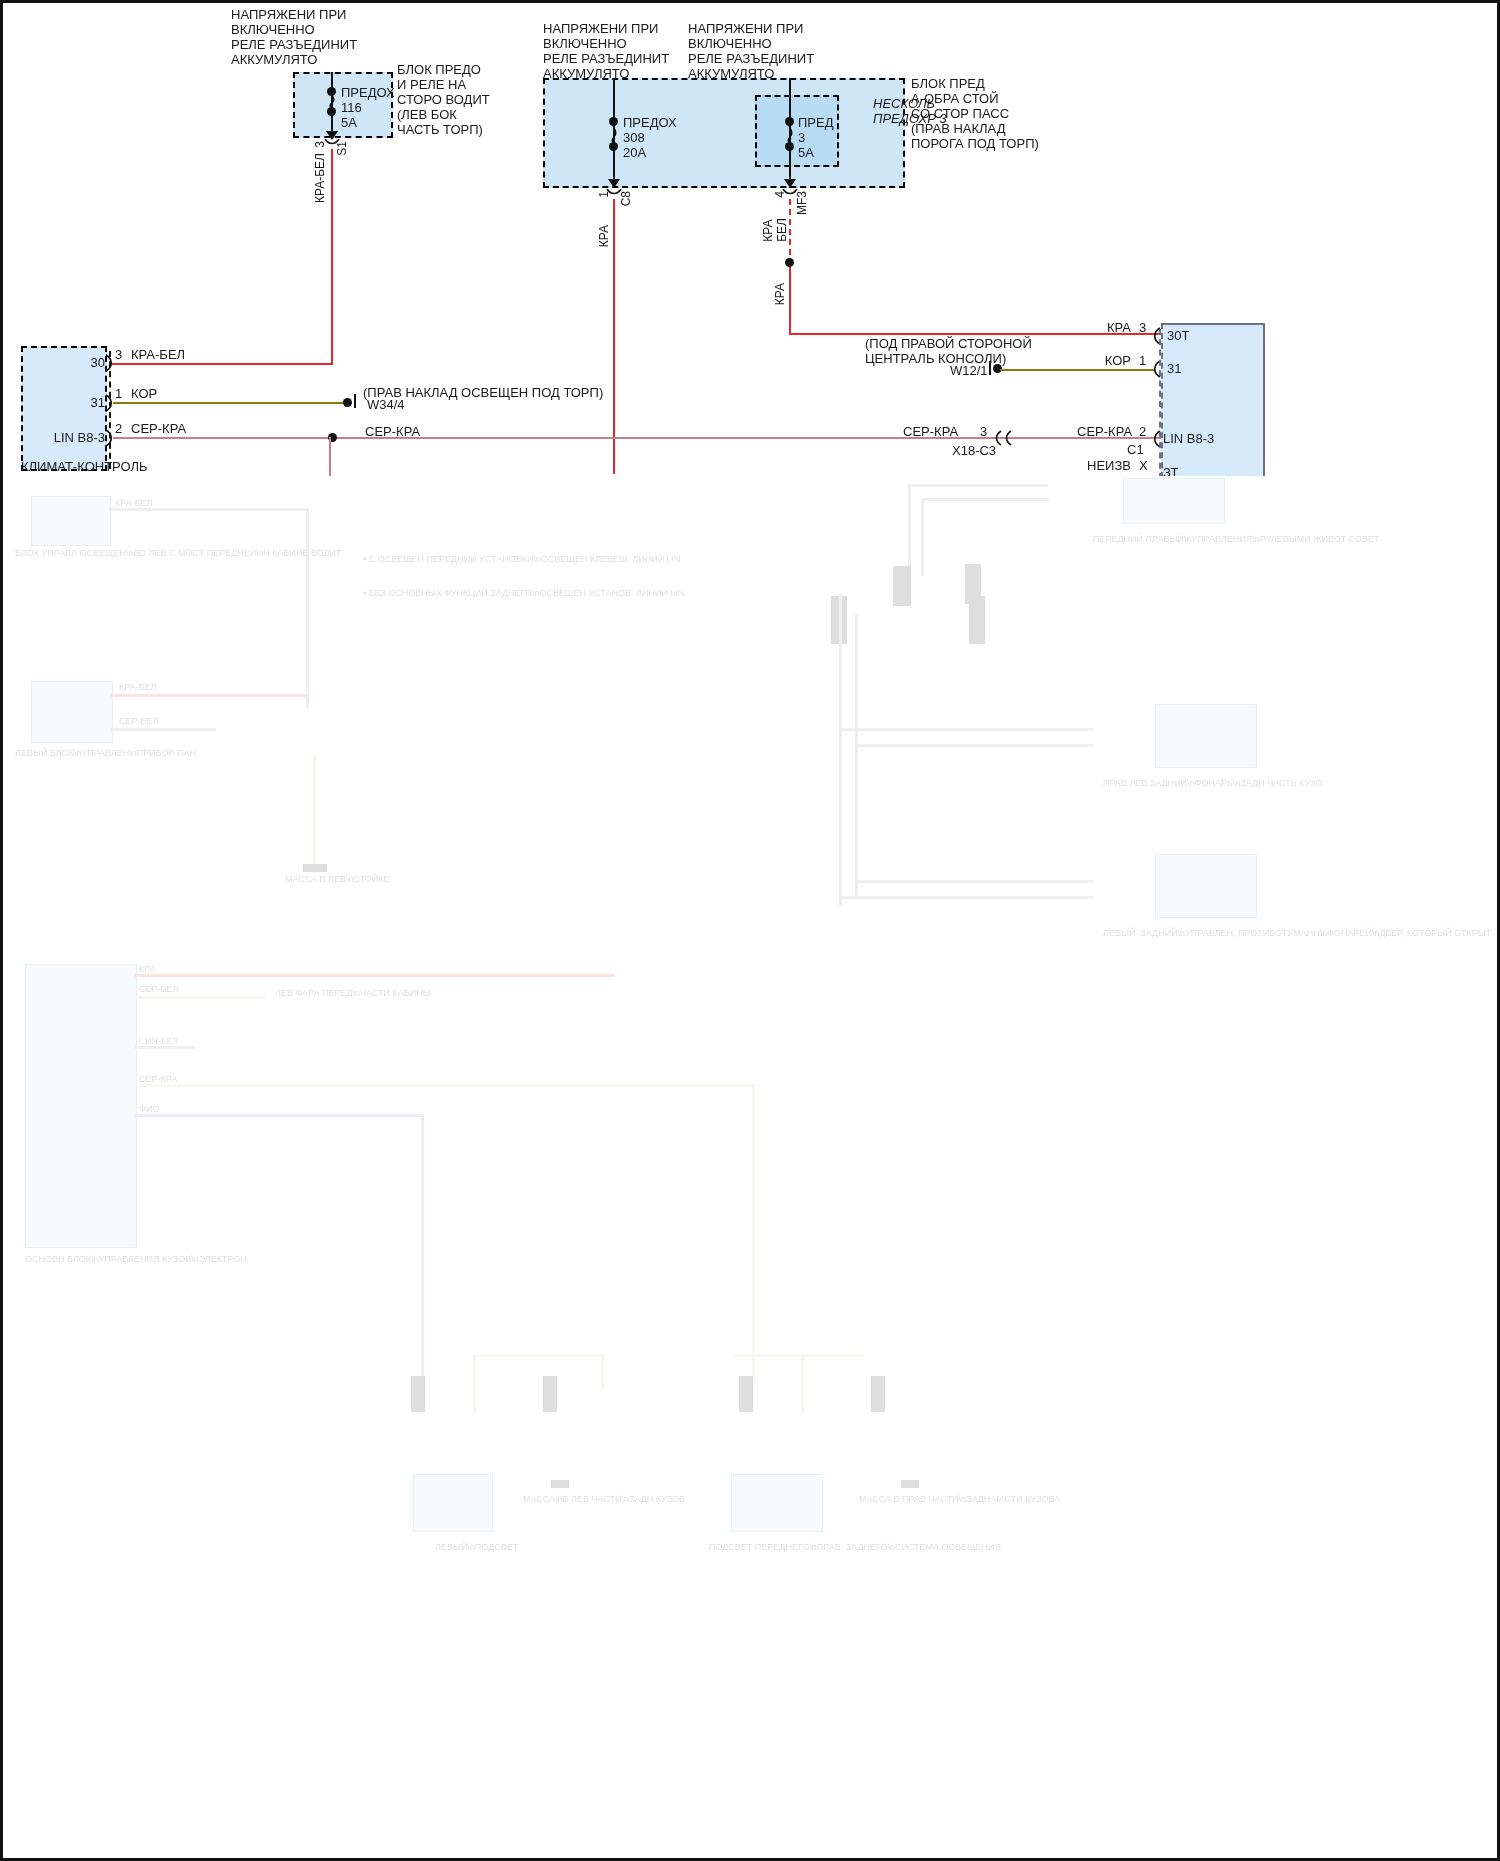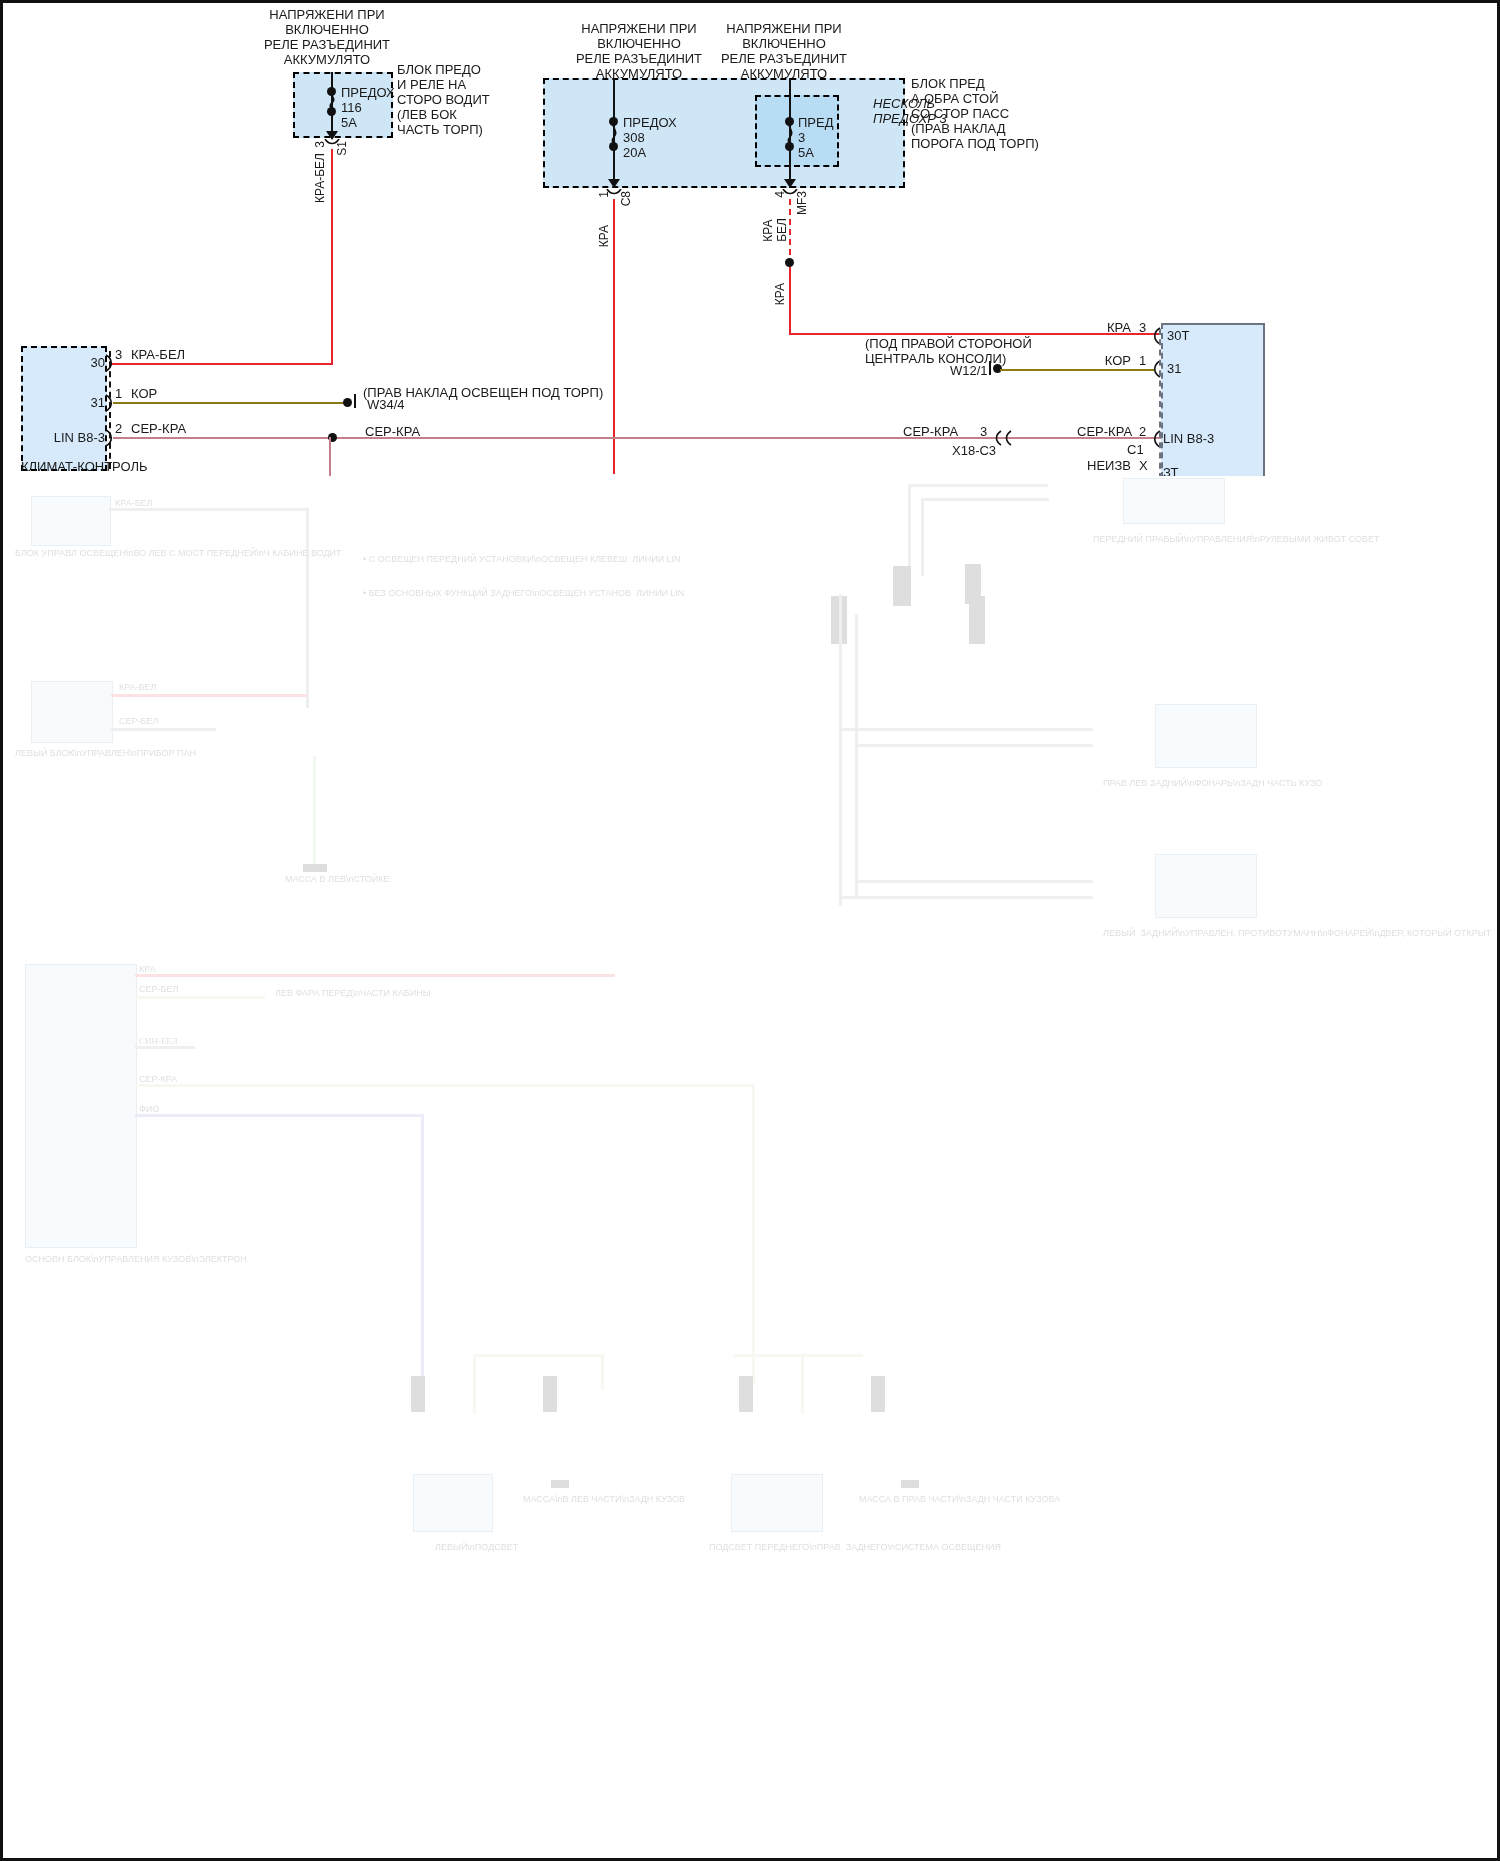--- a/index.html
+++ b/index.html
@@ -11,21 +11,21 @@
     background:#ffffff;
     border:3px solid #111;
     box-sizing:border-box;
     overflow:hidden;
   }
   .abs{position:absolute;}
   .txt{
     font-family:"Liberation Sans",sans-serif;
     font-size:13px;color:#1a1a1a;white-space:pre;line-height:15px;
   }
-  .txt.c{text-align:center;}
+  .txt.c{}
   .txt.r{text-align:right;}
   .vert{
     writing-mode:vertical-rl;
     transform:rotate(180deg);
     white-space:pre;
     font-size:12px;
     font-family:"Liberation Sans",sans-serif;
     color:#1a1a1a;
   }
   

